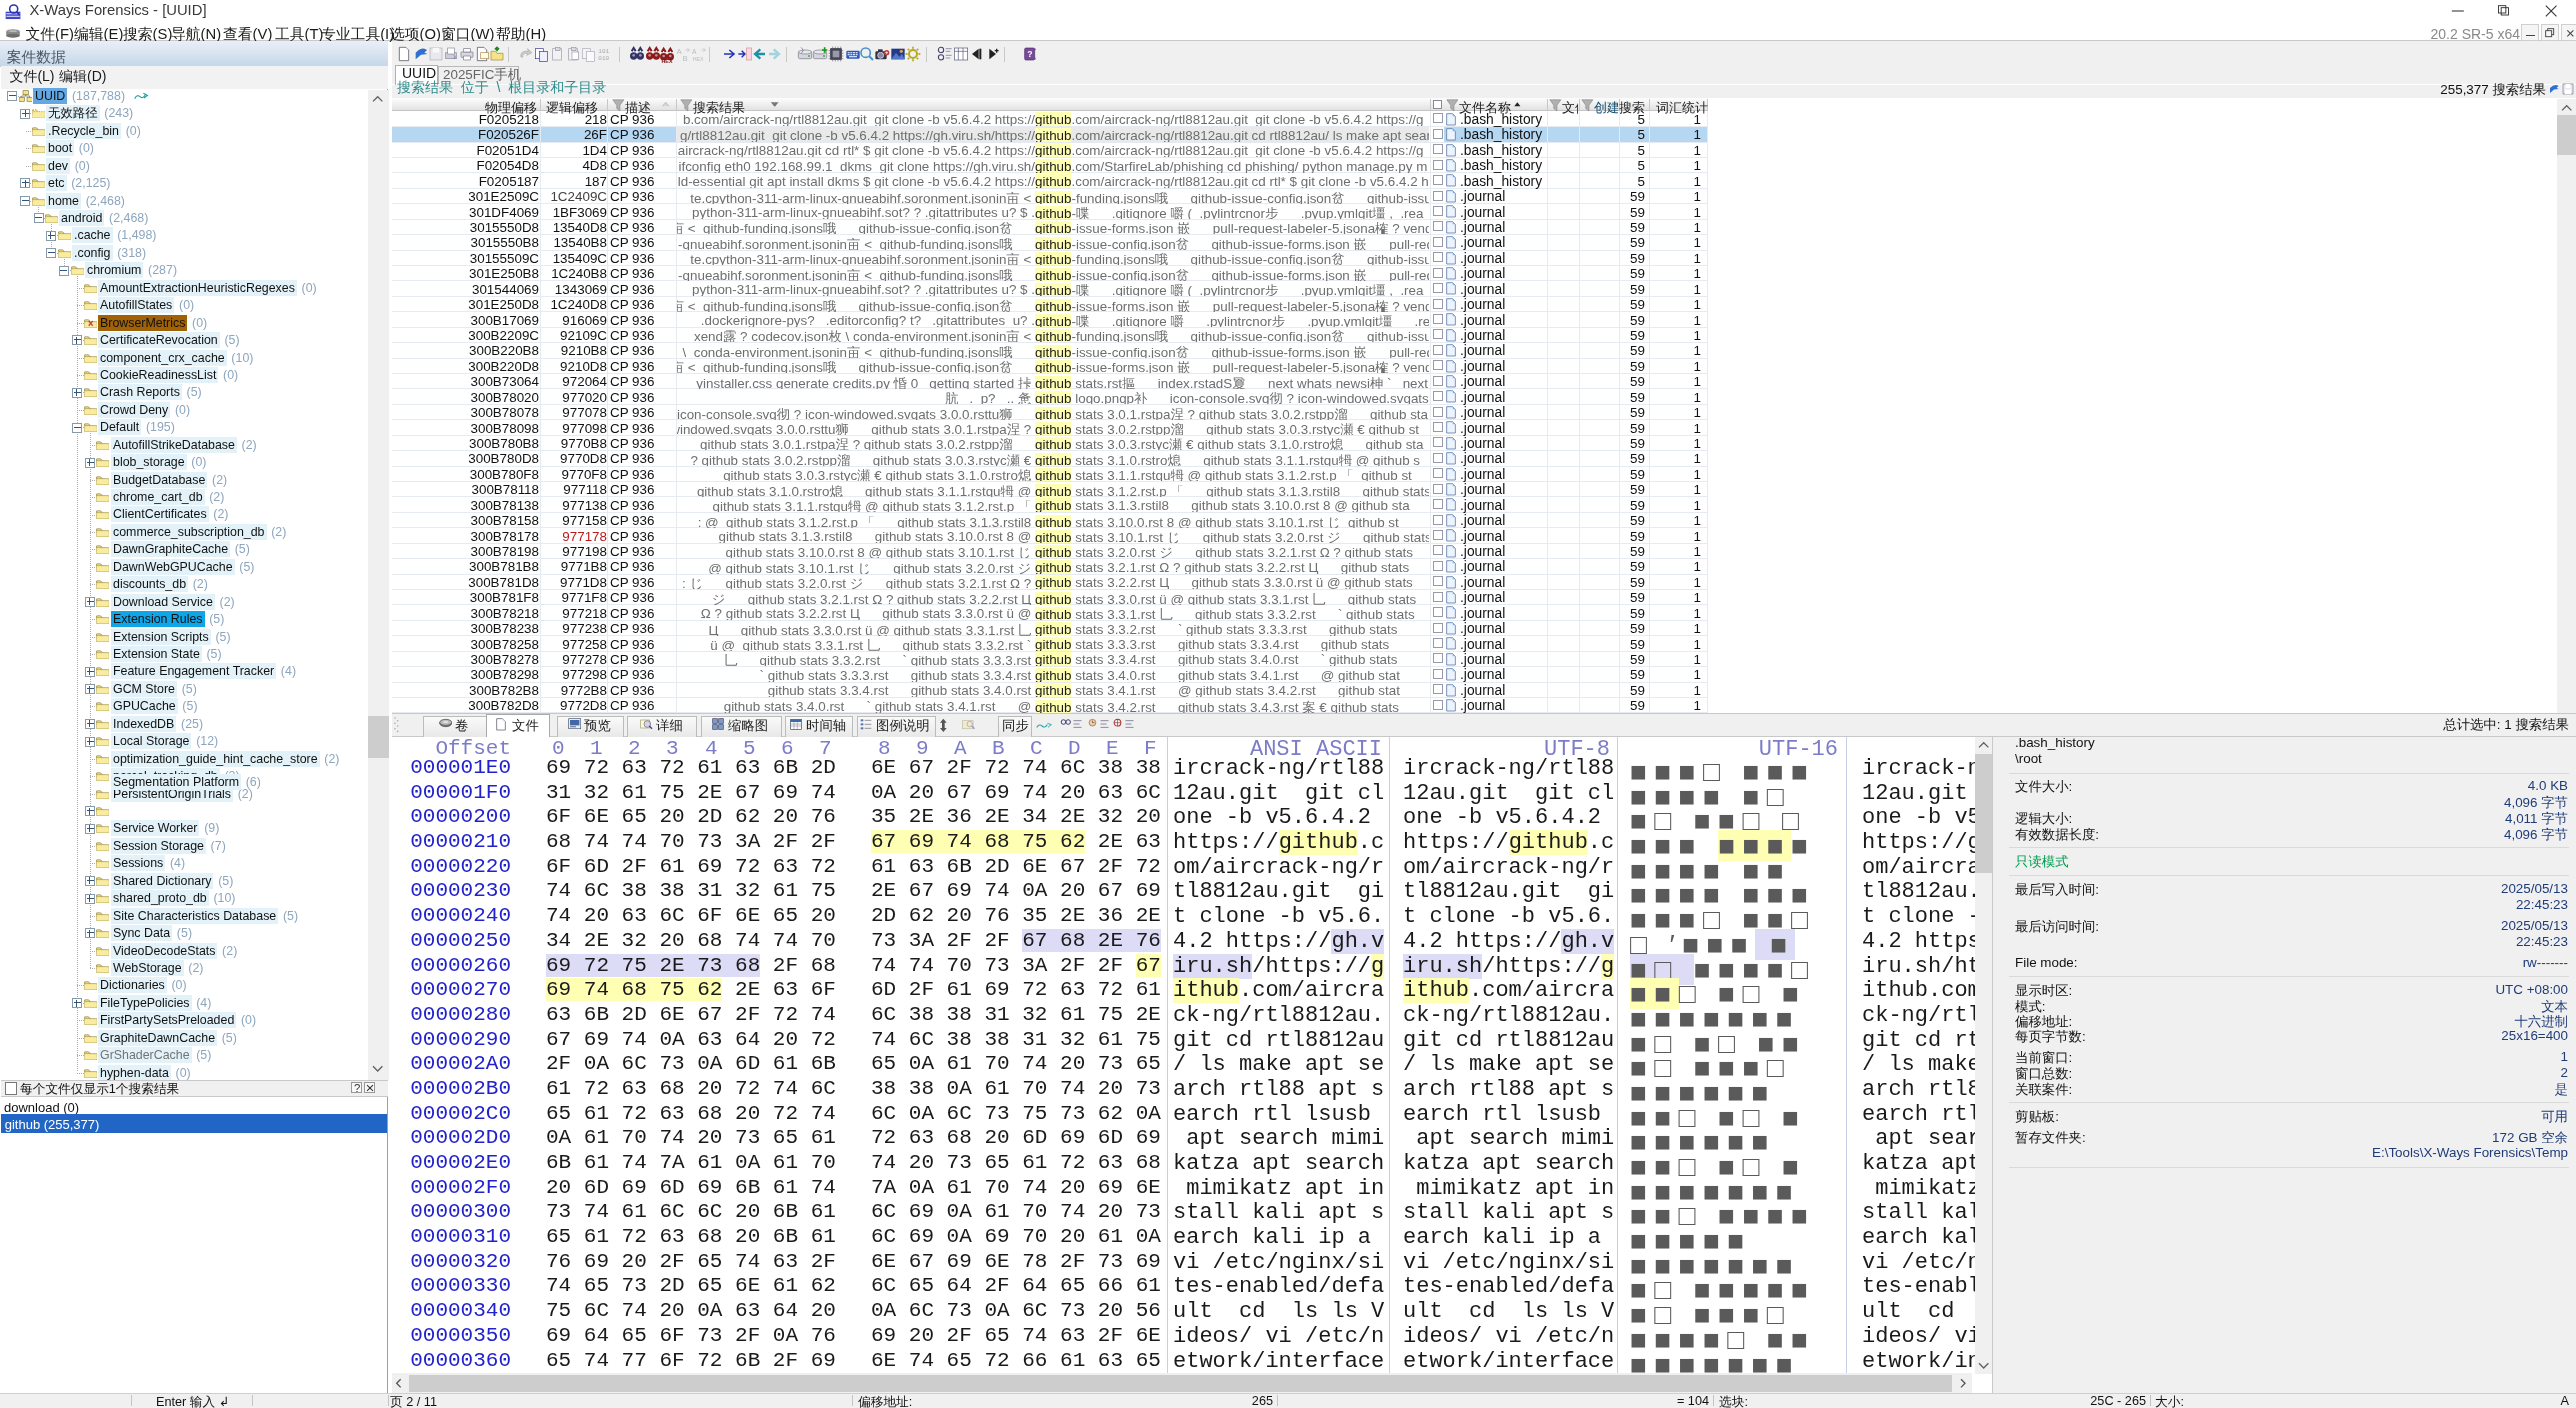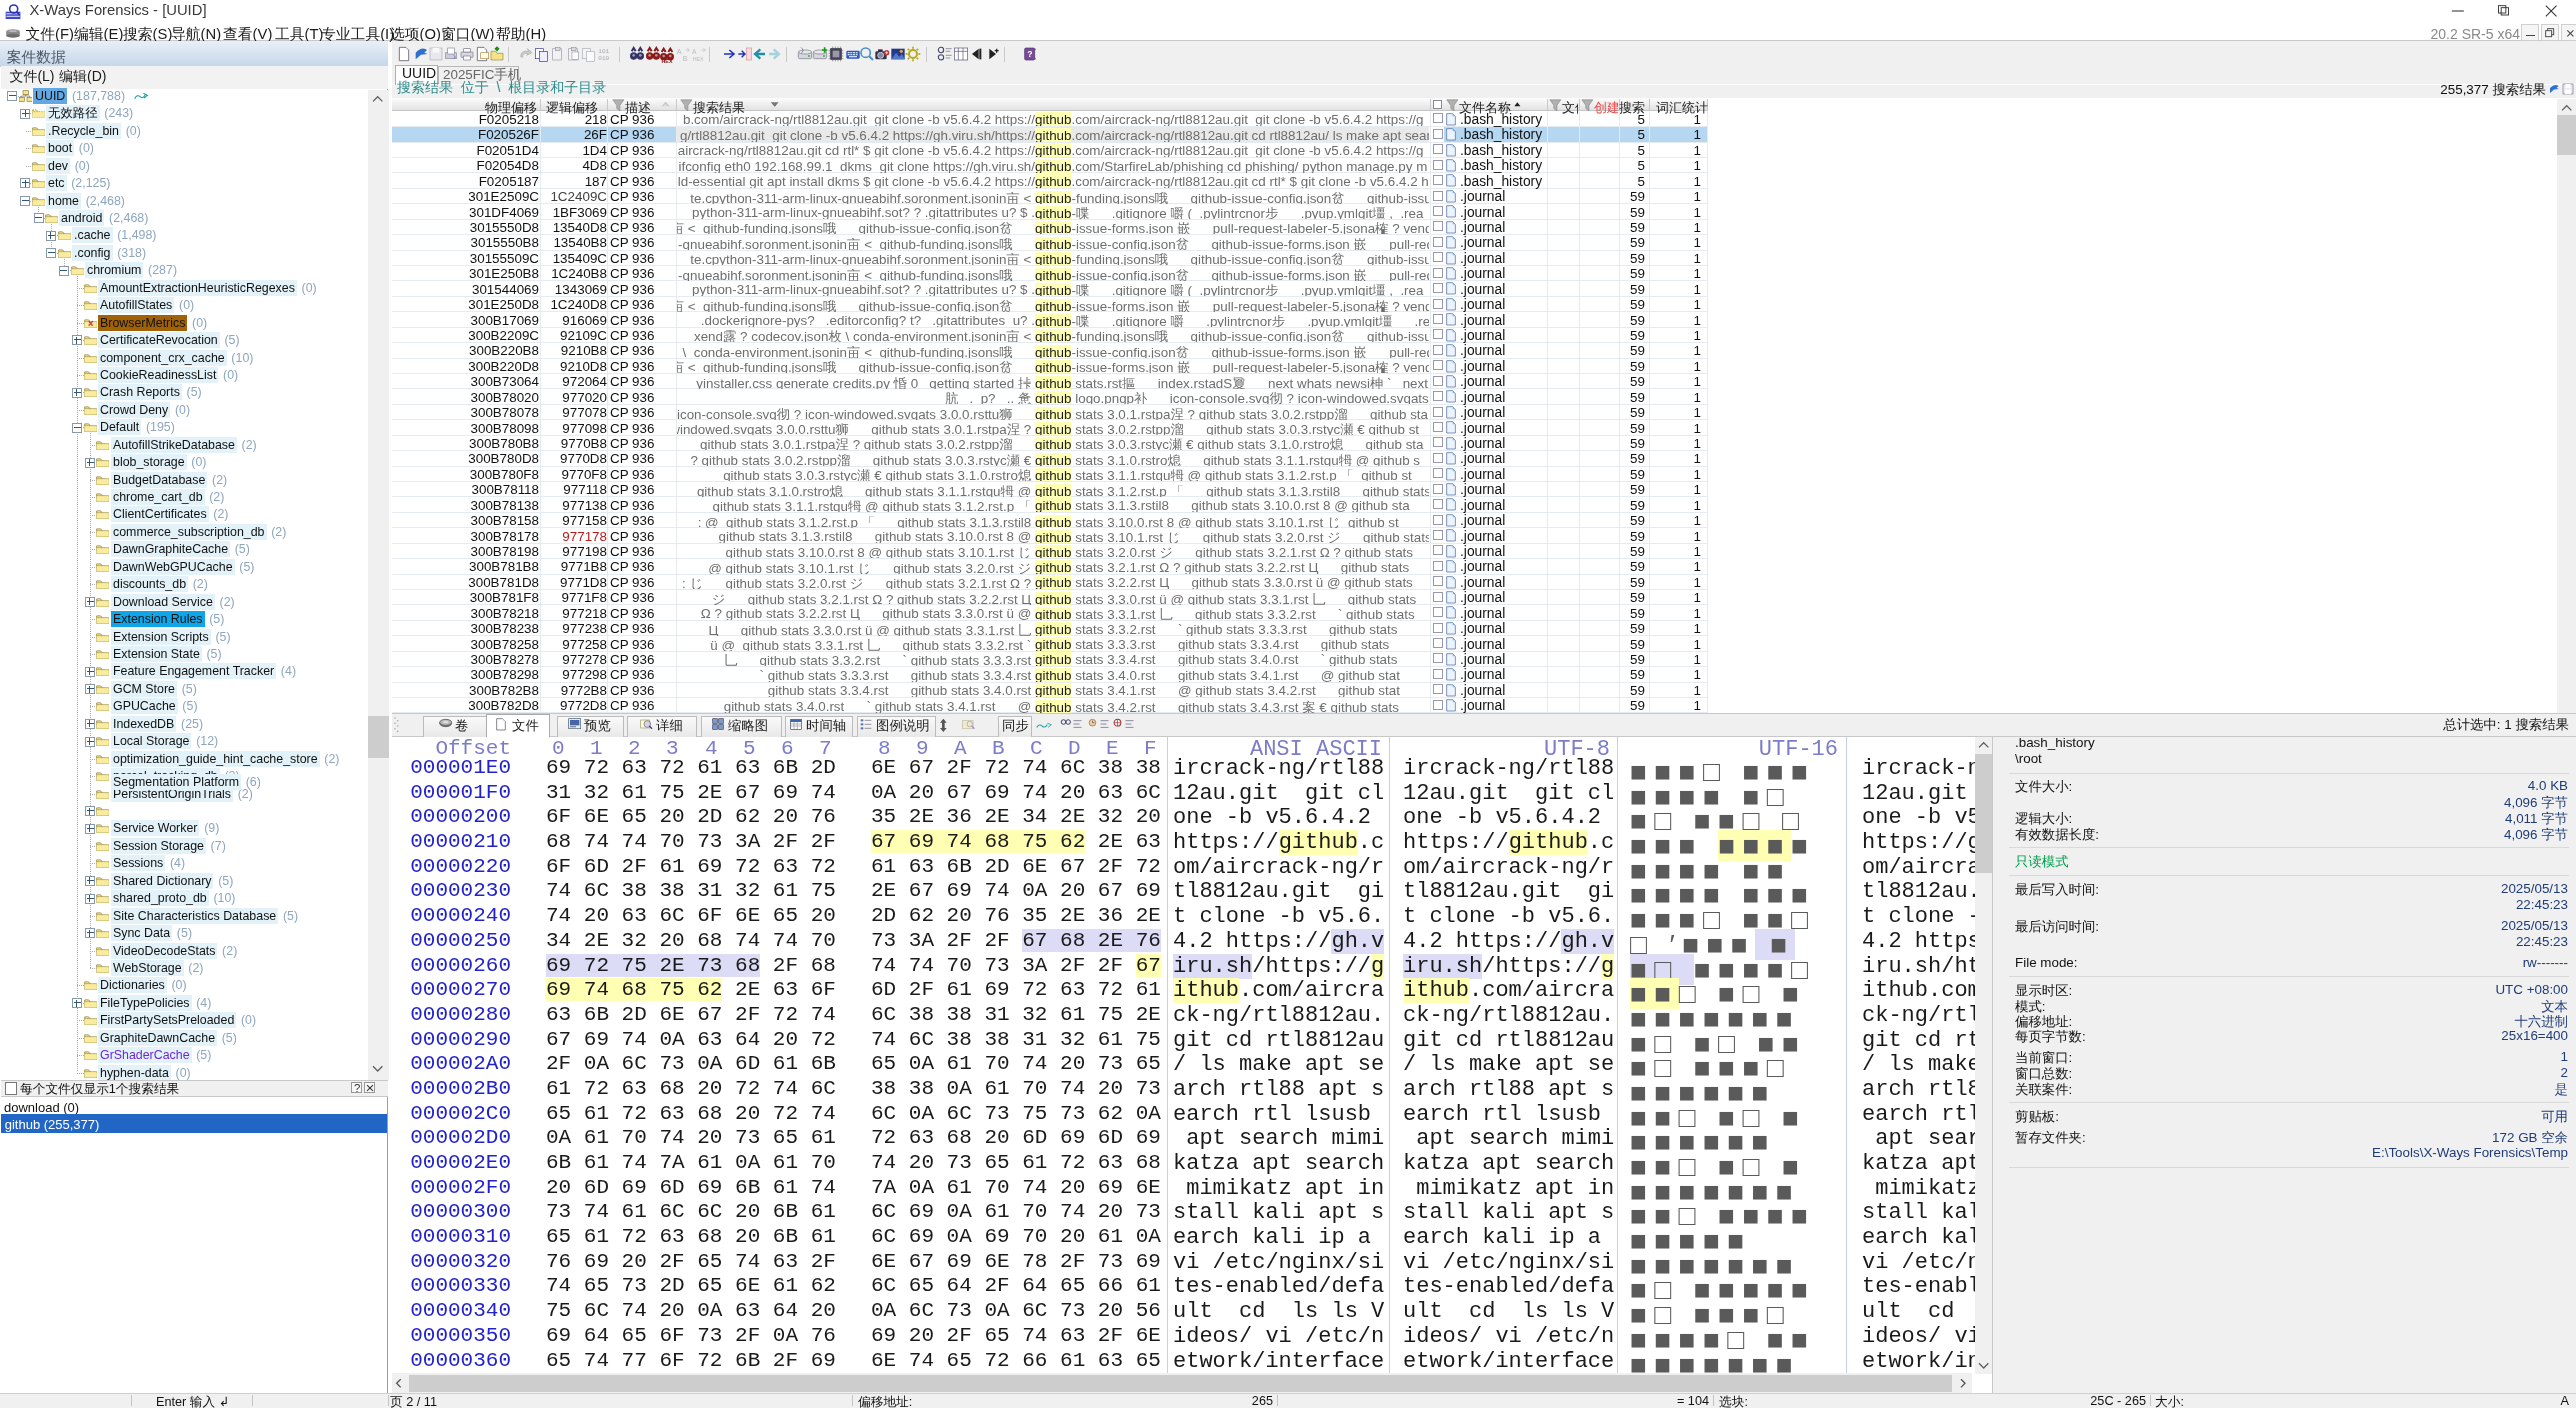--- a/index.html
+++ b/index.html
@@ -524,21 +524,21 @@
       <path d="M1 4.5 h6 l2 2.5 h10 v9 h-18 z" fill="#f5e389" stroke="#9a8a3a"></path>
       <path d="M1 4.5 h6 l2 2.5 h-8 z" fill="#fdf0b0" stroke="#9a8a3a"></path>
       <path d="M1 8 h18 v7.5 h-18 z" fill="#f9ecA0" stroke="none"></path>
     </svg>
 <div class="abs nw" style="left:98px;top:1030px;height:16px;line-height:16px;font-size:12.4px"><span style="background:#e2f2f8;color:#111;padding:0.7px 2px">GraphiteDawnCache</span><span style="color:#8da6be;padding-left:4.7px">(5)</span></div>
 <svg class="abs" style="left:84px;top:1049px" width="13.4" height="11.4" viewBox="0 0 20 17">
       <path d="M1 4.5 h6 l2 2.5 h10 v9 h-18 z" fill="#f5e389" stroke="#9a8a3a"></path>
       <path d="M1 4.5 h6 l2 2.5 h-8 z" fill="#fdf0b0" stroke="#9a8a3a"></path>
       <path d="M1 8 h18 v7.5 h-18 z" fill="#f9ecA0" stroke="none"></path>
     </svg>
-<div class="abs nw" style="left:98px;top:1047px;height:16px;line-height:16px;font-size:12.4px"><span style="background:#e2f2f8;color:#6d28d9;padding:0.7px 2px">GrShaderCache</span><span style="color:#8da6be;padding-left:4.7px">(5)</span></div>
+<div class="abs nw" style="left:98px;top:1047px;height:16px;line-height:16px;font-size:12.4px"><span style="background:#e2f2f8;color:#737373;padding:0.7px 2px">GrShaderCache</span><span style="color:#8da6be;padding-left:4.7px">(5)</span></div>
 <svg class="abs" style="left:84px;top:1067px" width="13.4" height="11.4" viewBox="0 0 20 17">
       <path d="M1 4.5 h6 l2 2.5 h10 v9 h-18 z" fill="#f5e389" stroke="#9a8a3a"></path>
       <path d="M1 4.5 h6 l2 2.5 h-8 z" fill="#fdf0b0" stroke="#9a8a3a"></path>
       <path d="M1 8 h18 v7.5 h-18 z" fill="#f9ecA0" stroke="none"></path>
     </svg>
 <div class="abs nw" style="left:98px;top:1065px;height:16px;line-height:16px;font-size:12.4px"><span style="background:#e2f2f8;color:#111;padding:0.7px 2px">hyphen-data</span><span style="color:#8da6be;padding-left:4.7px">(0)</span></div>
 </div>
 <div class="abs" style="left:368px;top:90px;width:21px;height:990px;background:#f0f0f0"></div>
 <svg class="abs" style="left:371px;top:94px" width="13.4" height="10.7" viewBox="0 0 20 16">
     <path d="M3 11 L10 4 L17 11" fill="none" stroke="#606060" stroke-width="2"></path>
@@ -799,21 +799,21 @@
 <svg class="abs" style="left:1513px;top:101px" width="8.7" height="6.7" viewBox="0 0 13 10">
     <path d="M2 8 L6.5 2 L11 8" fill="#222"></path>
   </svg>
 <svg class="abs" style="left:1549px;top:99px" width="12.7" height="12.7" viewBox="0 0 16 16">
     <path d="M1 1 h14 l-5 7 v7 l-4 -3 v-4 z" fill="#b0b0b0" stroke="#888" stroke-width=".8"></path>
   </svg>
 <div class="abs nw" style="left:1562px;top:99px;font-size:13px;color:#222;width:16px;overflow:hidden">文件</div>
 <svg class="abs" style="left:1581px;top:99px" width="12.7" height="12.7" viewBox="0 0 16 16">
     <path d="M1 1 h14 l-5 7 v7 l-4 -3 v-4 z" fill="#b0b0b0" stroke="#888" stroke-width=".8"></path>
   </svg>
-<div class="abs nw" style="left:1594px;top:99px;font-size:13px;color:#ef4444;width:24px;overflow:hidden">创建</div>
+<div class="abs nw" style="left:1594px;top:99px;font-size:13px;color:#0c4a6e;width:24px;overflow:hidden">创建</div>
 <div class="abs nw" style="left:1619px;top:99px;font-size:13px;color:#222;width:29px;overflow:hidden">搜索</div>
 <div class="abs nw" style="left:1656px;top:99px;font-size:13px;color:#222">词汇统计</div>
 <div class="abs" style="left:0;top:0;width:2576px;height:1409px;pointer-events:none">
 <div class="abs" style="left:392px;top:126px;width:1315px;height:0.7px;background:#e6ebf2"></div>
 <div class="abs r nw" style="left:436px;top:112px;width:103px;font-size:13.4px;color:#111">F0205218</div>
 <div class="abs r nw" style="left:537px;top:112px;width:70px;font-size:13.4px;color:#111">218</div>
 <div class="abs nw" style="left:610px;top:112px;font-size:13.4px;color:#111">CP 936</div>
 <div class="abs" style="left:676px;top:111px;width:753px;height:15.4px;overflow:hidden">
 <div class="abs nw" style="right:36px;top:0.7px;font-size:13.4px;color:#6e6e6e"></div>
 <div class="abs nw" style="left:359px;top:0.7px;font-size:13.4px;color:#6e6e6e"><span class="kw">github</span>.com/aircrack-ng/rtl8812au.git  git clone -b v5.6.4.2 https://g</div>

